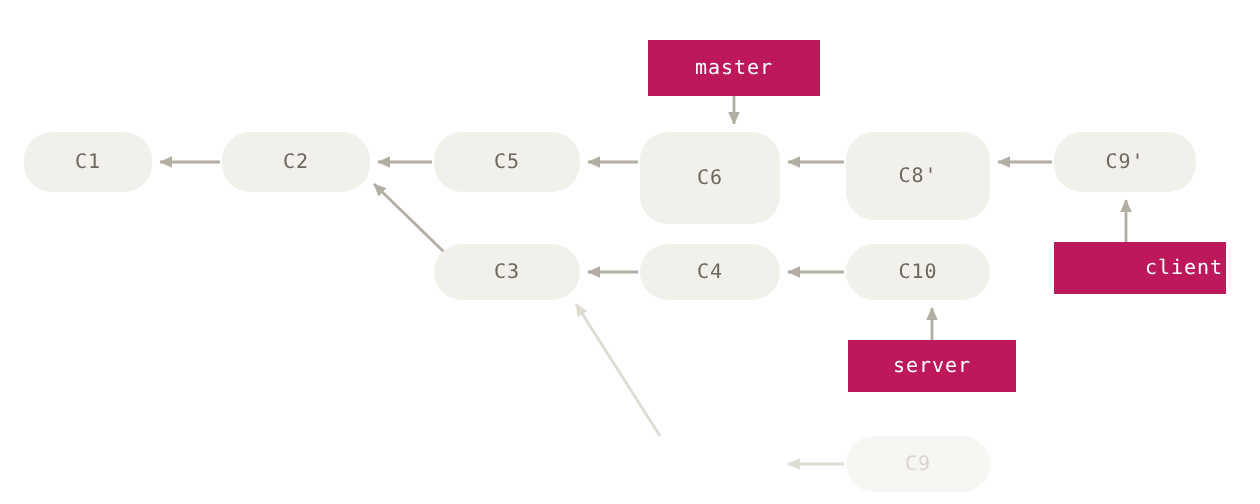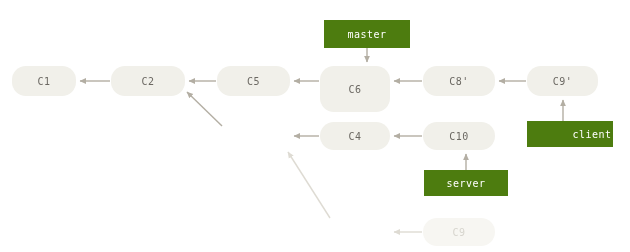--- a/index.html
+++ b/index.html
@@ -36,21 +36,21 @@
     justify-content: center;
     z-index: 2;
   }
   .commit-node.faded {
     background: #f7f6f2;
     color: #d7d5ce;
   }
   .ref-box {
     position: absolute;
     box-sizing: border-box;
-    background: #4d7c0f;
+    background: #be185d;
     color: #ffffff;
     font-size: 10px;
     letter-spacing: 0.5px;
     display: flex;
     align-items: center;
     justify-content: center;
     z-index: 3;
   }
 </style>
 </head>
@@ -87,23 +87,24 @@
 
     <line x1="563" y1="121" x2="563" y2="100" stroke="#b3aea3" stroke-width="1.4" marker-end="url(#ah)"></line>
 
     <line x1="466" y1="170" x2="466" y2="154" stroke="#b3aea3" stroke-width="1.4" marker-end="url(#ah)"></line>
   </svg>
 
   <div class="commit-node" style="left:12px;top:66px;width:64px;height:30px;">C1</div>
   <div class="commit-node" style="left:111px;top:66px;width:74px;height:30px;">C2</div>
   <div class="commit-node" style="left:217px;top:66px;width:73px;height:30px;">C5</div>
   <div class="commit-node" style="left:320px;top:66px;width:70px;height:46px;">C6</div>
-  <div class="commit-node" style="left:423px;top:66px;width:72px;height:30px;">C8'</div>
+  <div class="commit-node" style="left:423px;top:66px;width:72px;height:44px;">C8'</div>
   <div class="commit-node" style="left:527px;top:66px;width:71px;height:30px;">C9'</div>
 
+  <div class="commit-node" style="left:217px;top:122px;width:73px;height:28px;">C3</div>
   <div class="commit-node" style="left:320px;top:122px;width:70px;height:28px;">C4</div>
   <div class="commit-node" style="left:423px;top:122px;width:72px;height:28px;">C10</div>
 
   <div class="commit-node faded" style="left:423px;top:218px;width:72px;height:28px;">C9</div>
 
   <div class="ref-box" style="left:324px;top:20px;width:86px;height:28px;">master</div>
   <div class="ref-box" style="left:527px;top:121px;width:86px;height:26px;padding-left:44px;">client</div>
   <div class="ref-box" style="left:424px;top:170px;width:84px;height:26px;">server</div>
 
 </div>

